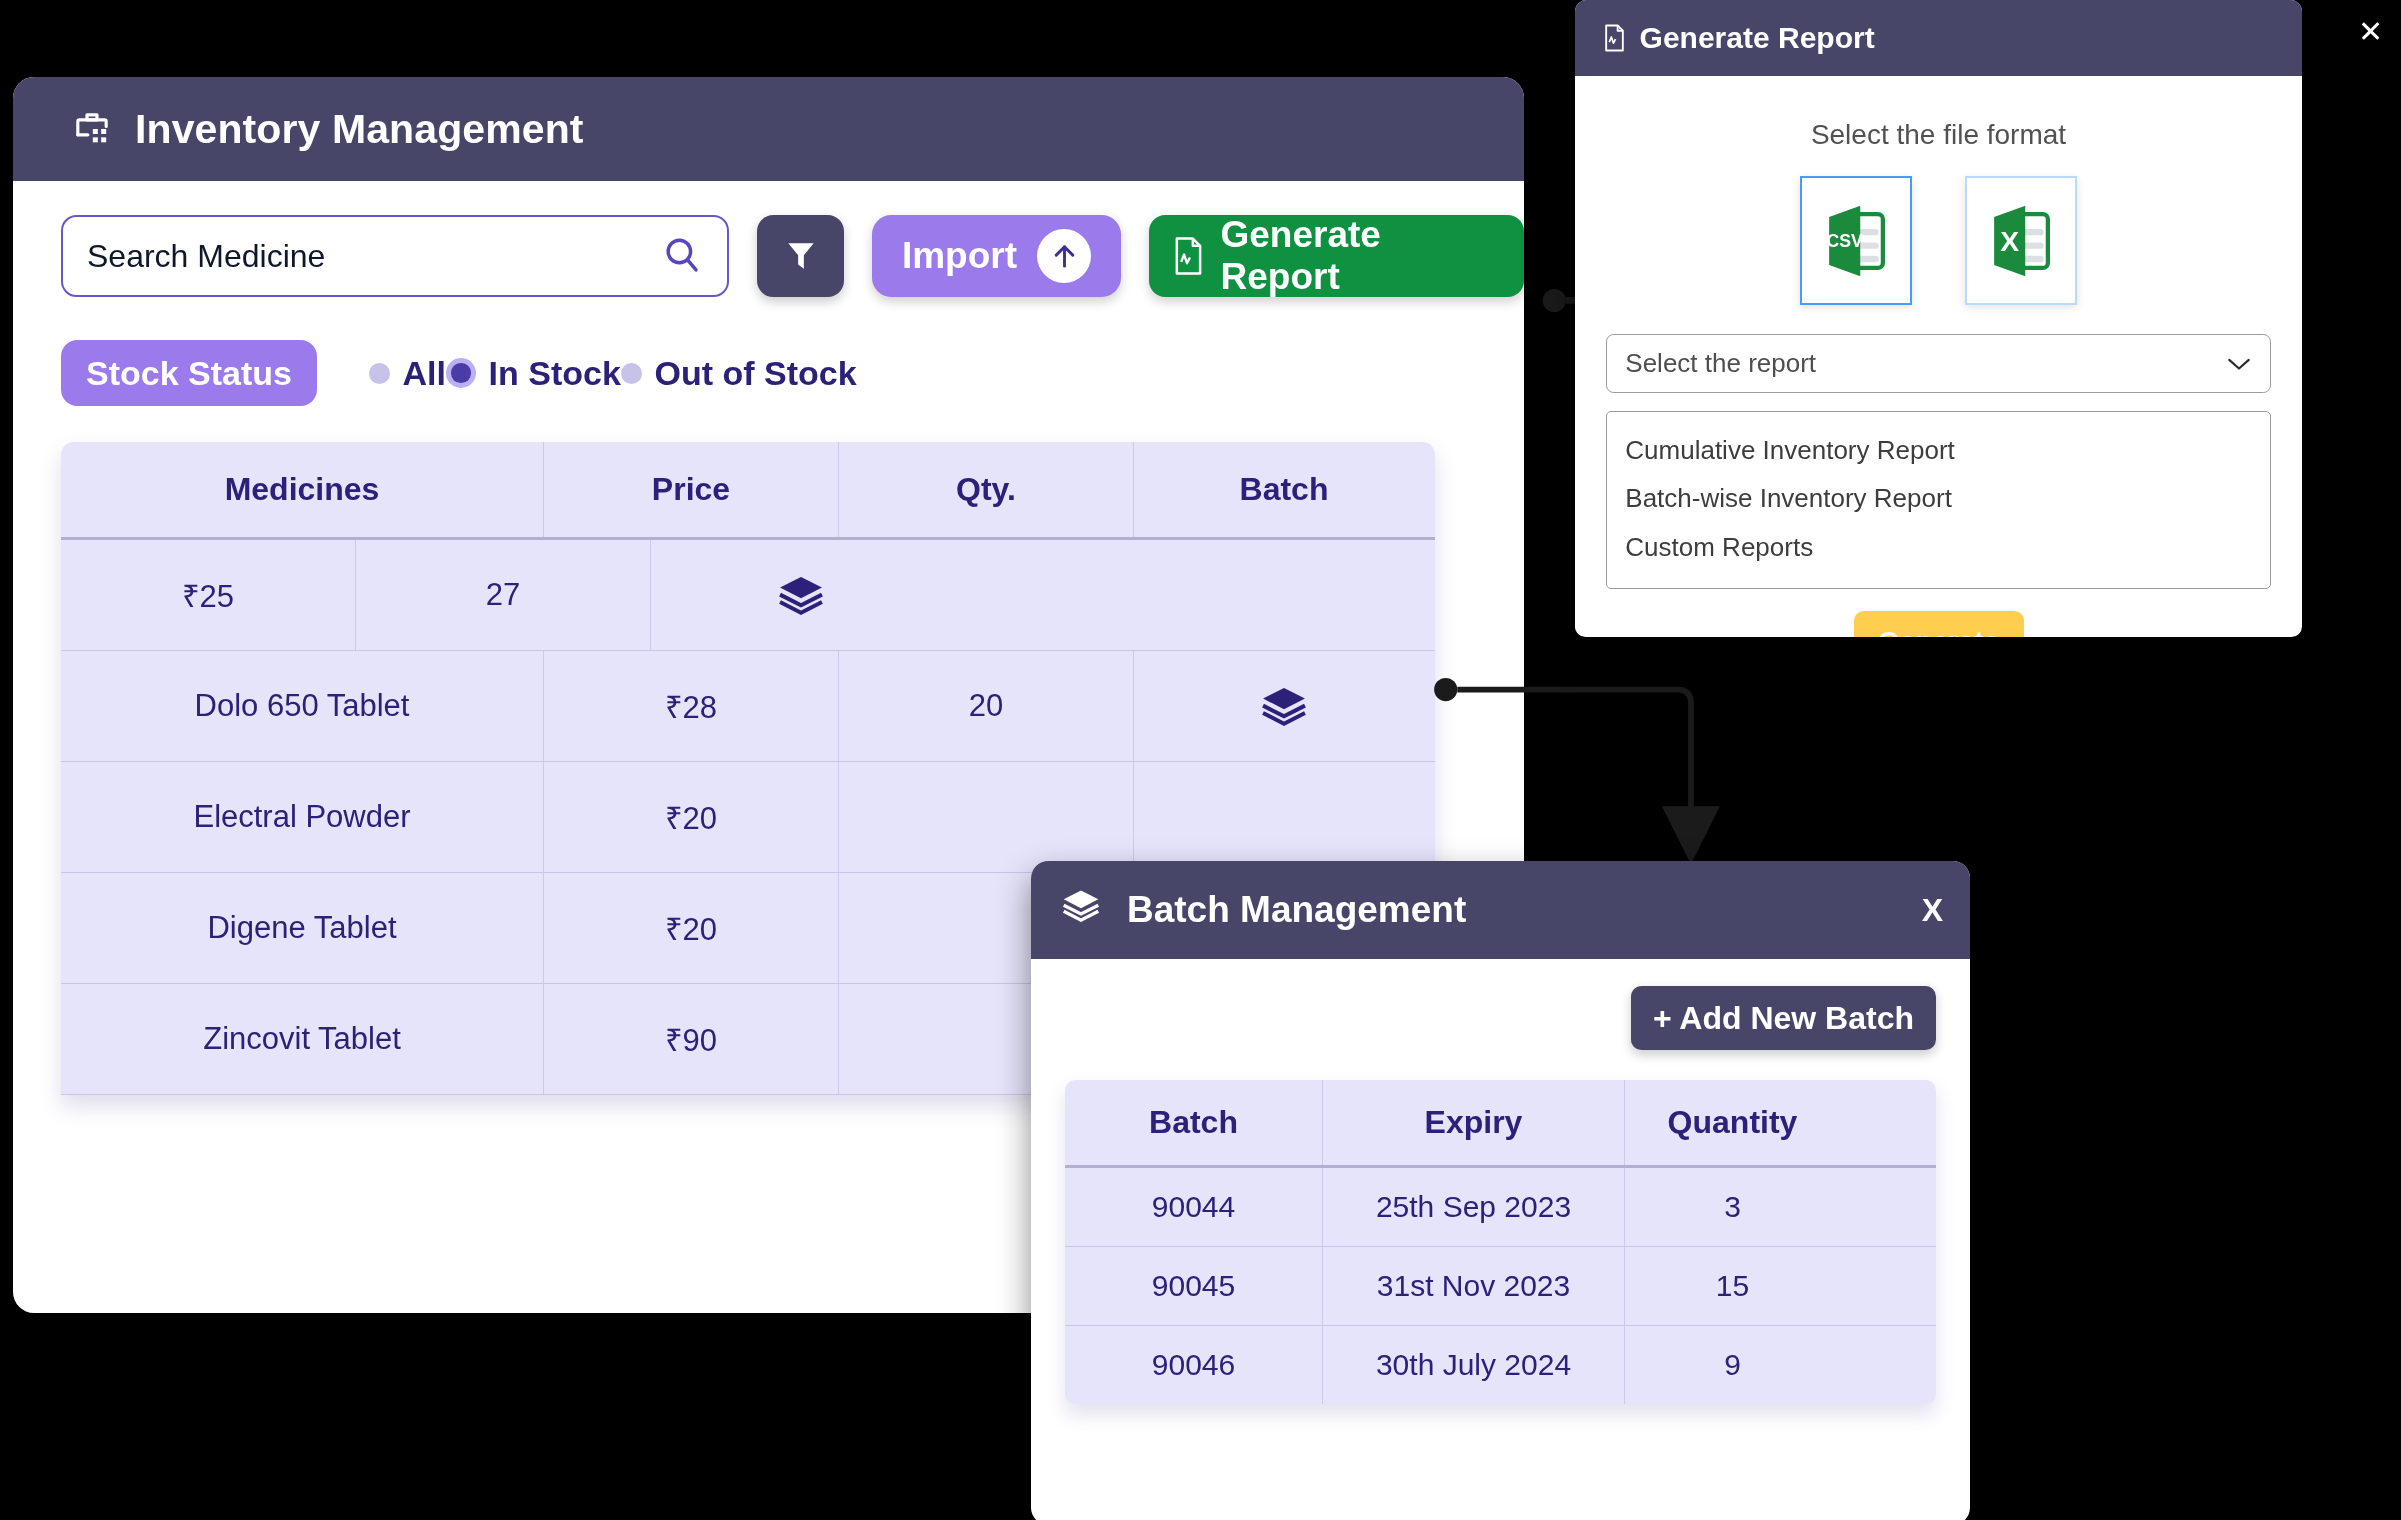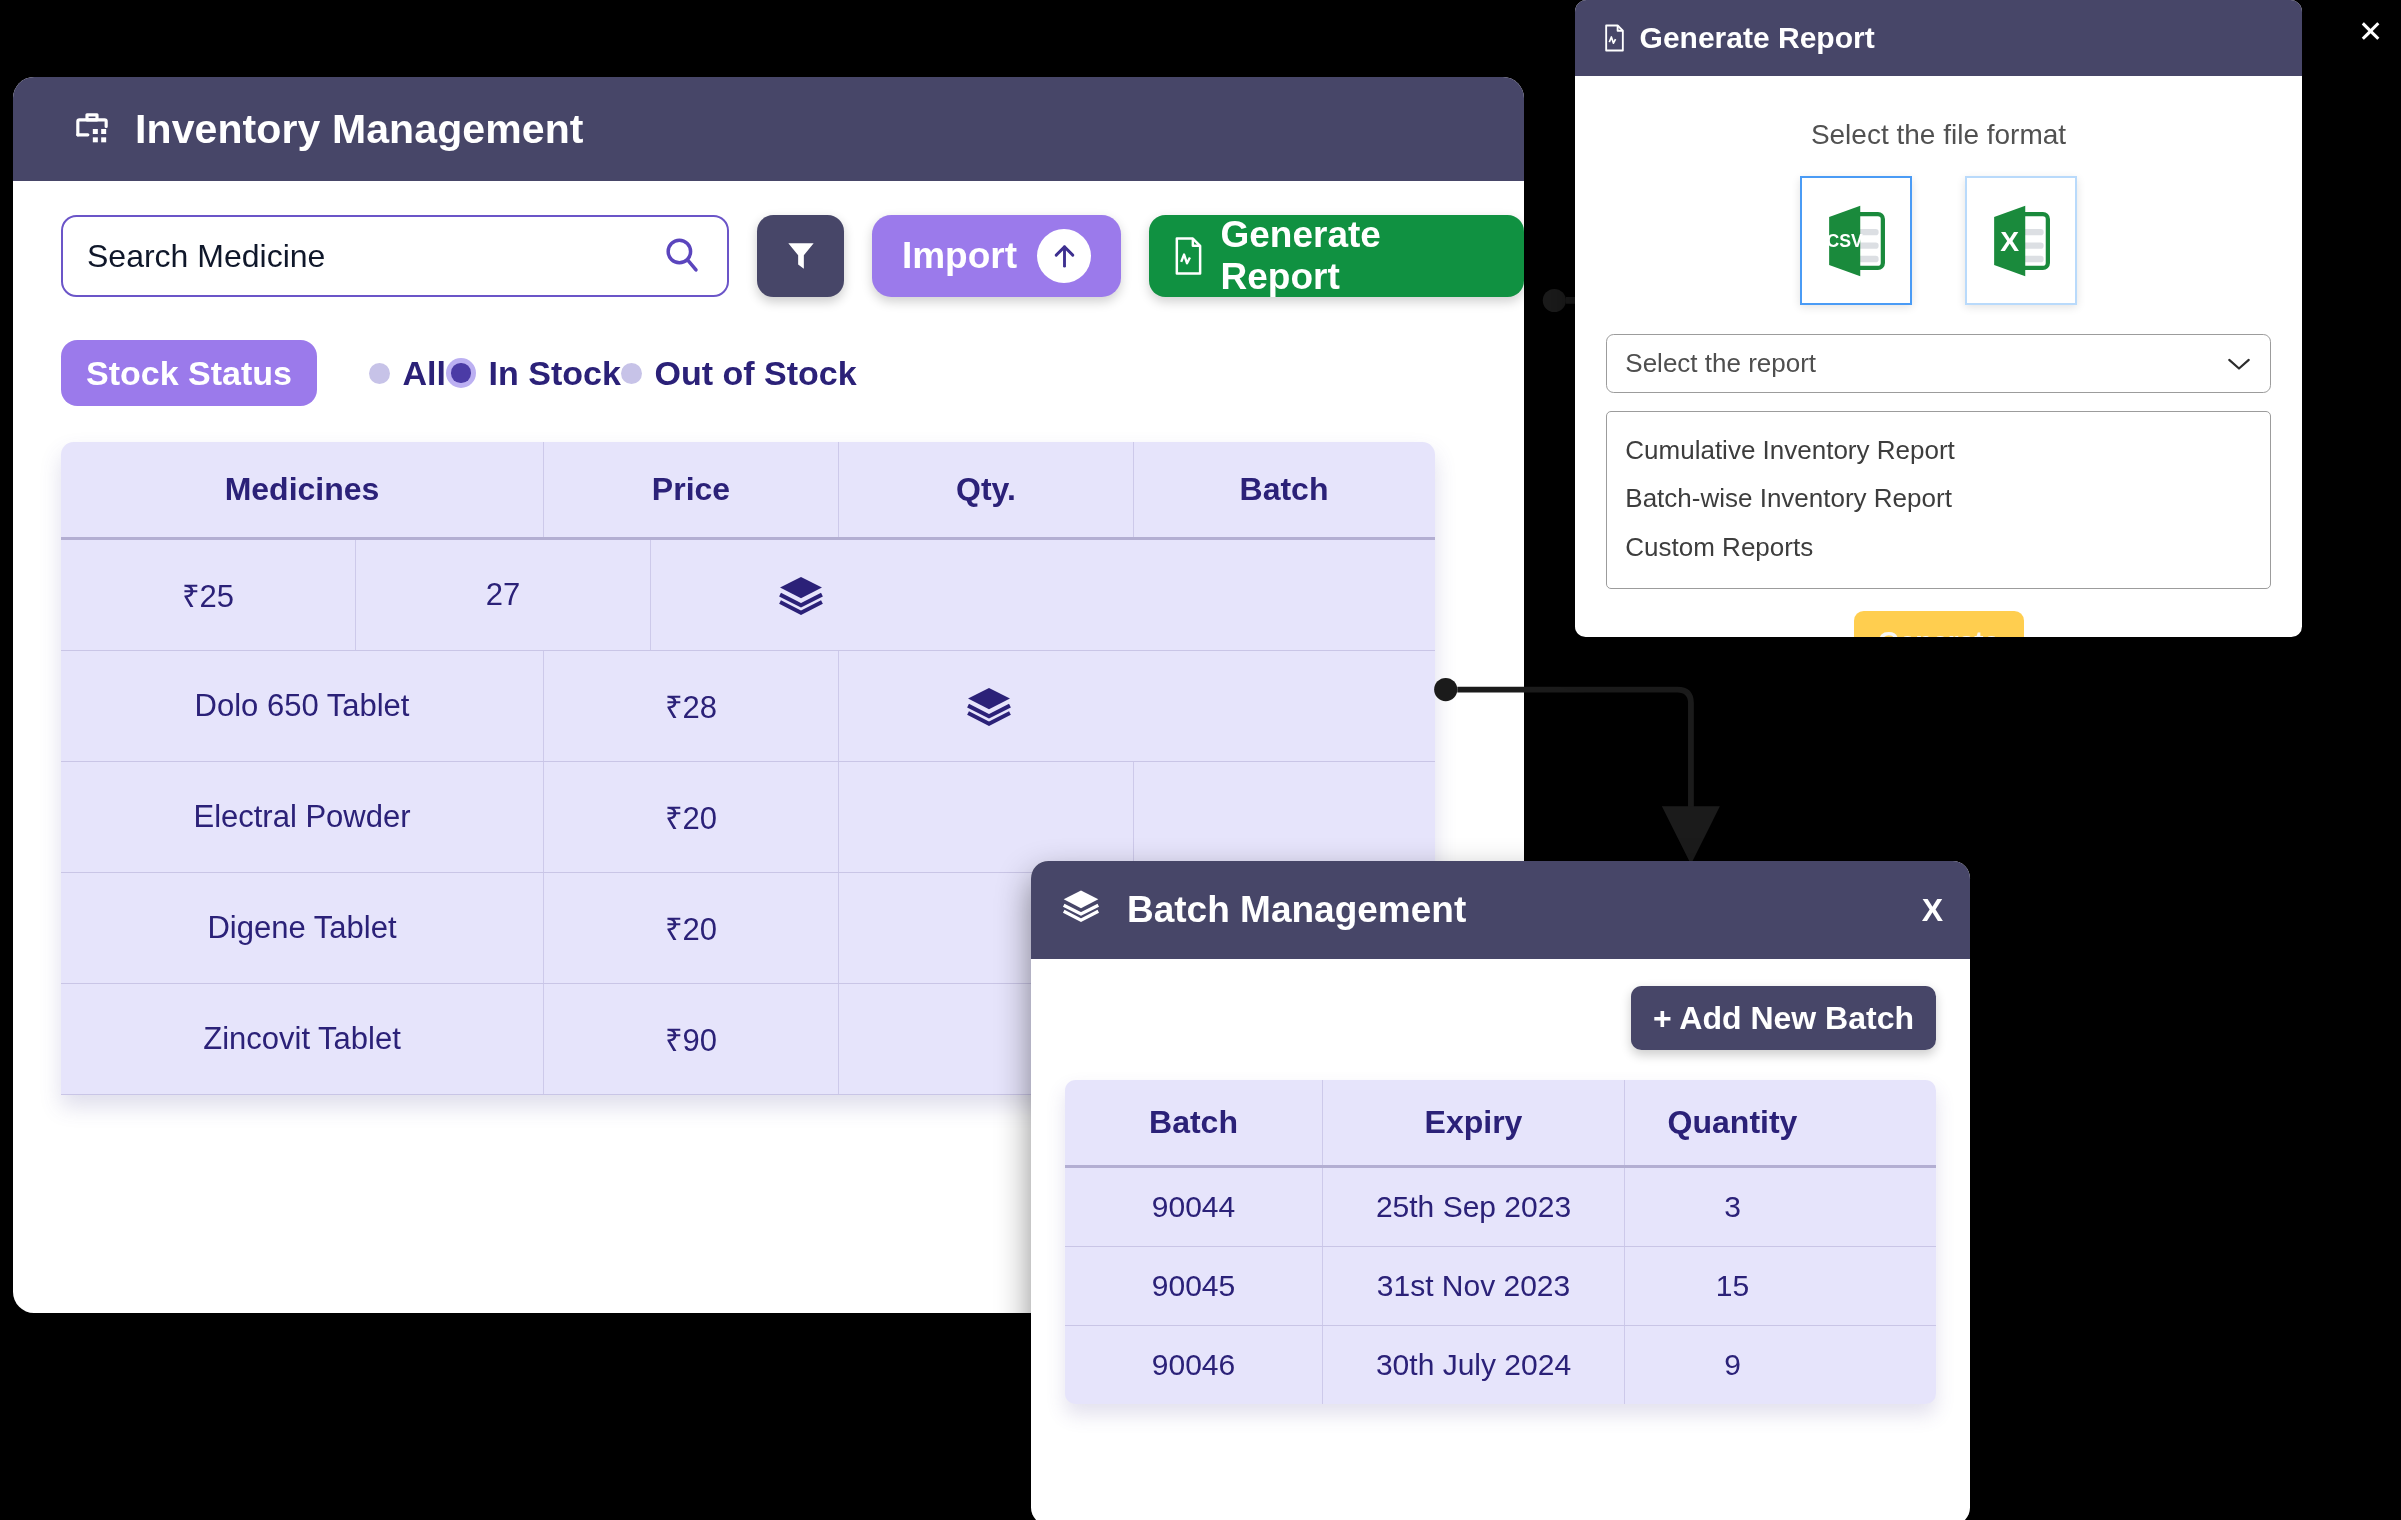--- a/index.html
+++ b/index.html
@@ -298,20 +298,21 @@
               <polygon points="12,1 23,6.6 12,12.2 1,6.6" fill="#2b2178"></polygon>
               <polyline points="1,10.3 12,15.9 23,10.3" fill="none" stroke="#2b2178" stroke-width="2.1"></polyline>
               <polyline points="1,14.2 12,19.8 23,14.2" fill="none" stroke="#2b2178" stroke-width="2.1"></polyline>
             </svg>
           </div>
         </div>
 
         <div class="inv-row body">
           <div class="inv-cell c-med tall">Dolo 650 Tablet</div>
           <div class="inv-cell c-price tall">₹28</div>
+          <div class="inv-cell c-qty tall">20</div>
           <div class="inv-cell c-batch tall">
             <svg width="46" height="40" viewBox="0 0 24 21">
               <polygon points="12,1 23,6.6 12,12.2 1,6.6" fill="#2b2178"></polygon>
               <polyline points="1,10.3 12,15.9 23,10.3" fill="none" stroke="#2b2178" stroke-width="2.1"></polyline>
               <polyline points="1,14.2 12,19.8 23,14.2" fill="none" stroke="#2b2178" stroke-width="2.1"></polyline>
             </svg>
           </div>
         </div>
 
         <div class="inv-row body">

